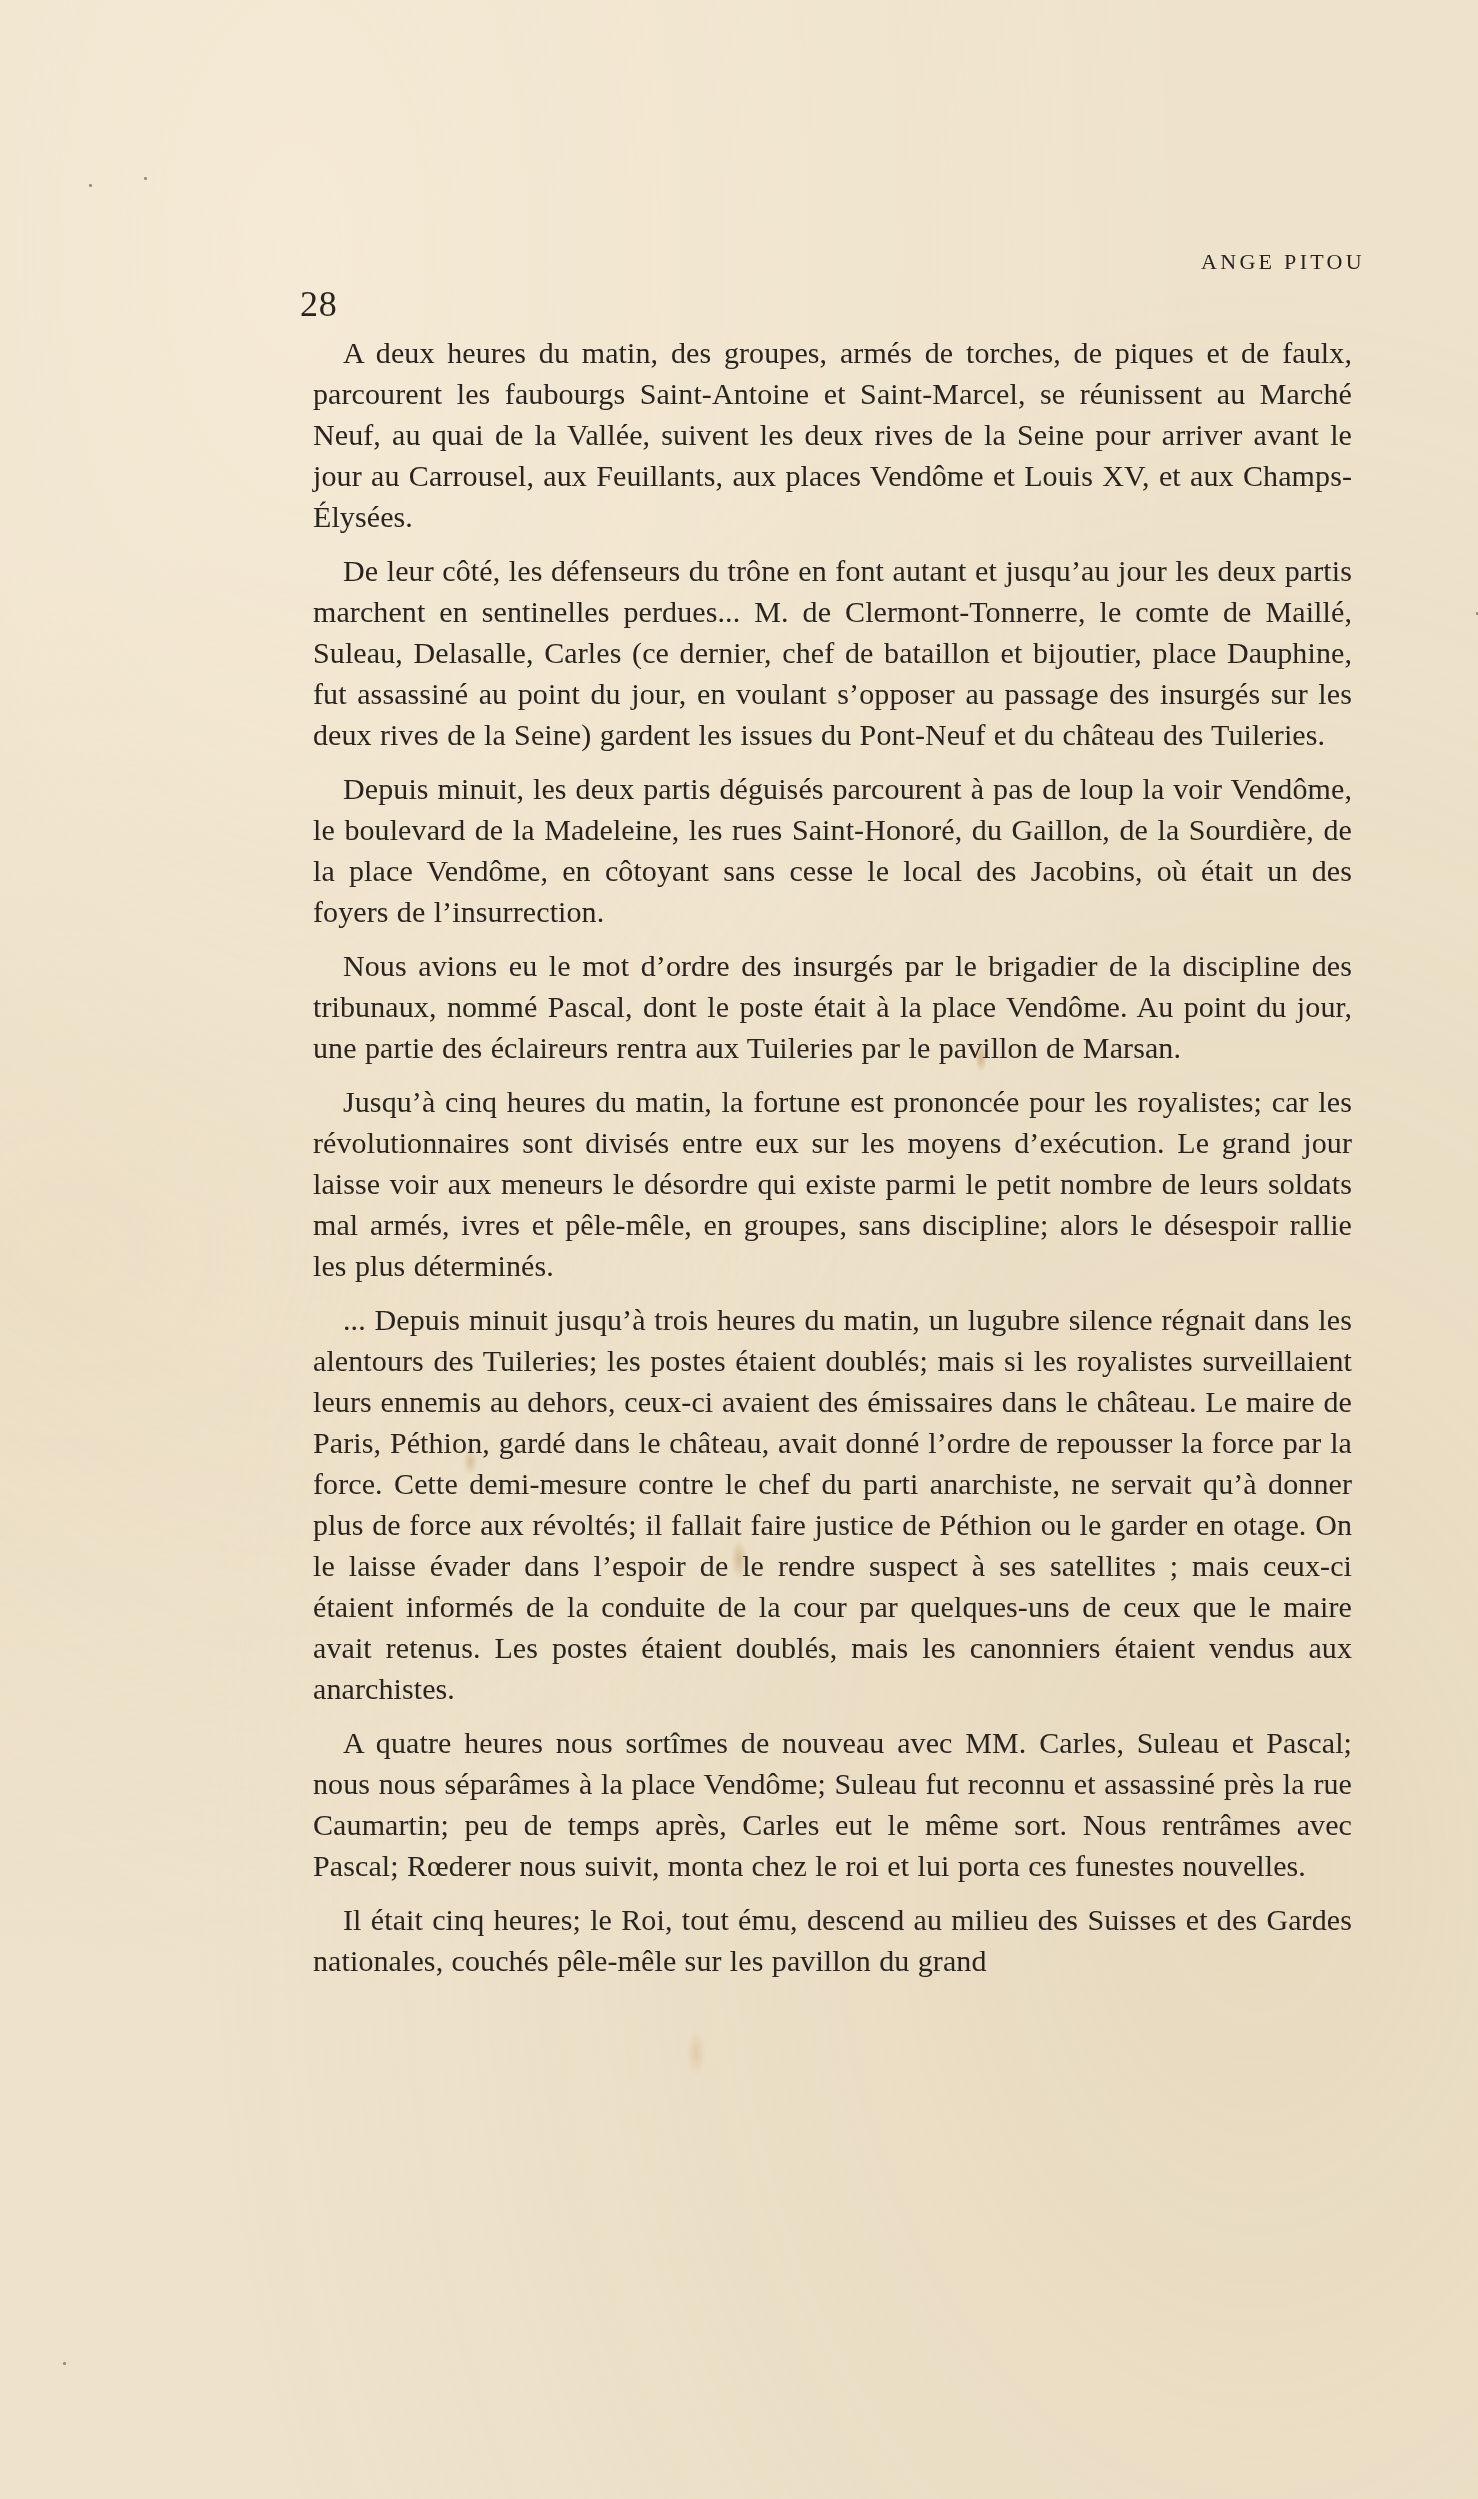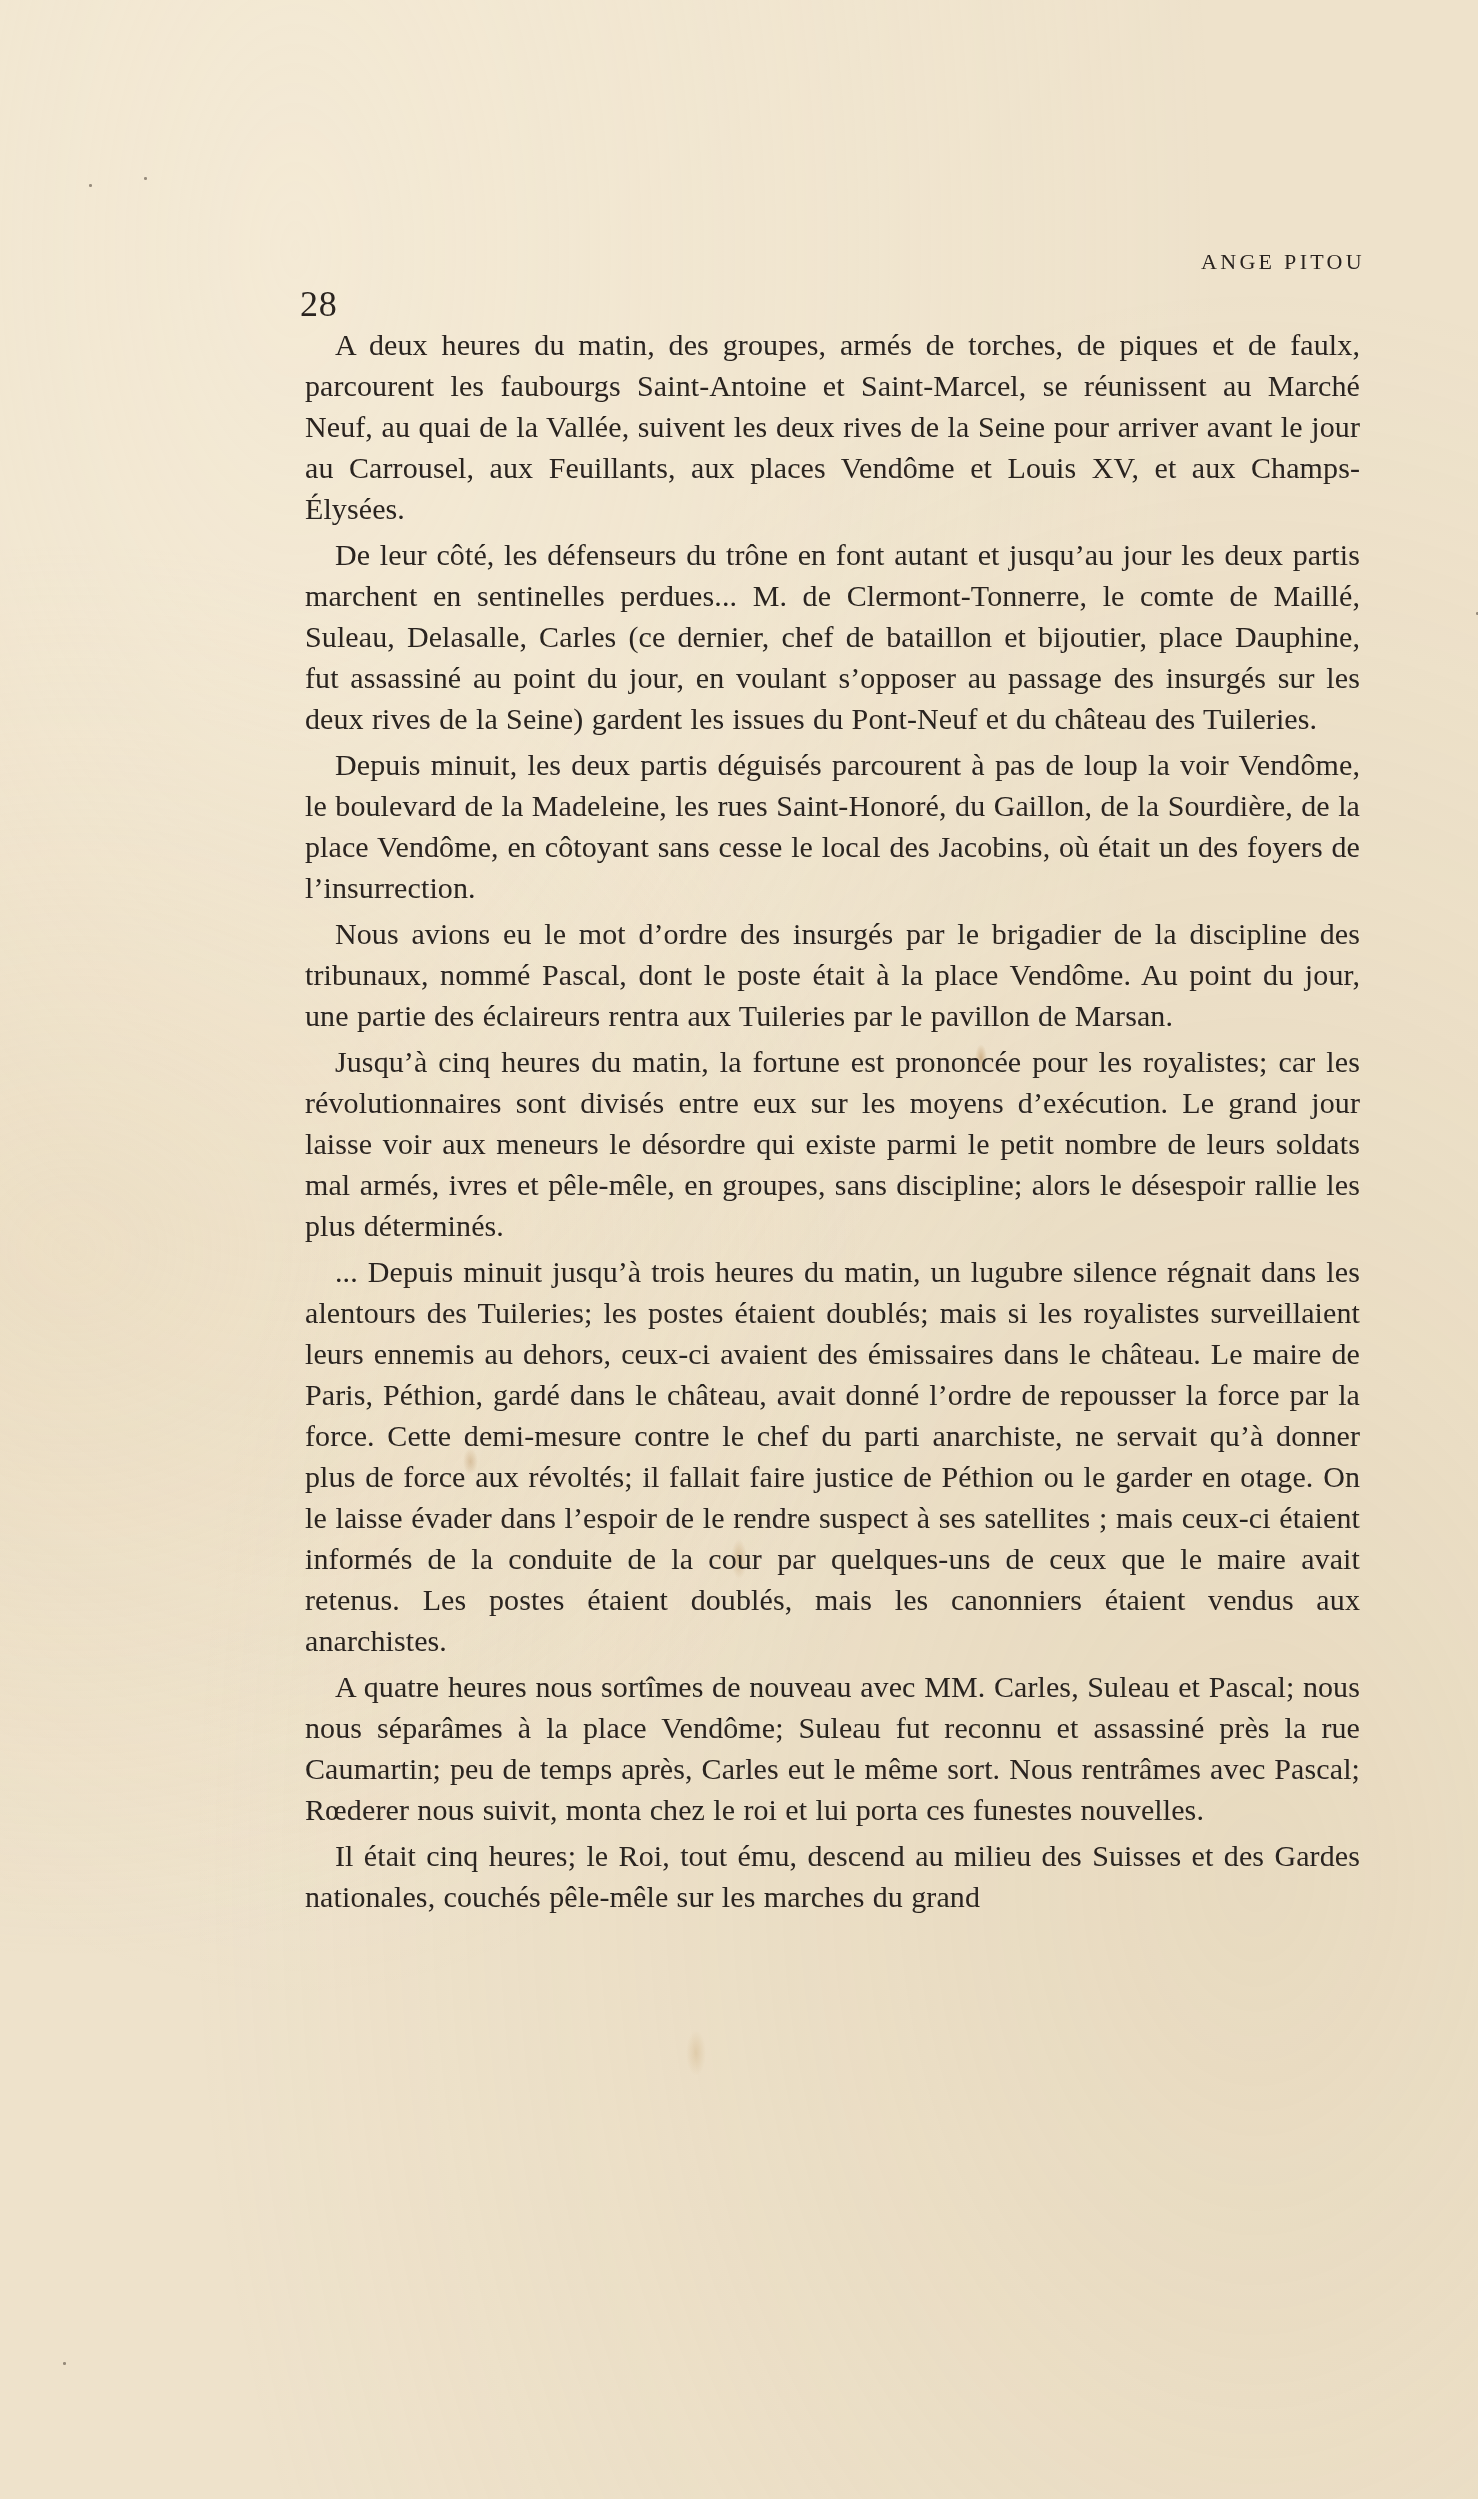--- a/index.html
+++ b/index.html
@@ -53,21 +53,21 @@
       letter-spacing: 3.3px;
       padding-left: 26.5px;
     }
     .text-block {
       position: absolute;
       left: 300px;
       top: 319px;
       width: 1065px;
     }
     .paragraph {
-      margin: 5px;
+      margin: 13px;
       font-size: 30px;
       line-height: 41px;
       text-align: justify;
       text-indent: 30px;
       hyphens: manual;
       letter-spacing: 0.1px;
       word-spacing: 0.7px;
     }
     .stain {
       position: absolute;
@@ -117,17 +117,17 @@
   </div>
 
   <div class="text-block">
     <p class="paragraph">A deux heures du matin, des groupes, armés de torches, de piques et de faulx, parcourent les faubourgs Saint-Antoine et Saint-Marcel, se réunissent au Marché Neuf, au quai de la Vallée, suivent les deux rives de la Seine pour arriver avant le jour au Carrousel, aux Feuil­lants, aux places Vendôme et Louis XV, et aux Champs-Élysées.</p>
     <p class="paragraph">De leur côté, les défenseurs du trône en font autant et jusqu’au jour les deux partis marchent en sentinelles perdues... M. de Cler­mont-Tonnerre, le comte de Maillé, Suleau, Delasalle, Carles (ce dernier, chef de bataillon et bijoutier, place Dauphine, fut assassiné au point du jour, en voulant s’opposer au passage des insurgés sur les deux rives de la Seine) gardent les issues du Pont-Neuf et du châ­teau des Tuileries.</p>
     <p class="paragraph">Depuis minuit, les deux partis déguisés parcourent à pas de loup la voir Vendôme, le boulevard de la Madeleine, les rues Saint-Honoré, du Gaillon, de la Sourdière, de la place Vendôme, en côtoyant sans cesse le local des Jacobins, où était un des foyers de l’insurrection.</p>
     <p class="paragraph">Nous avions eu le mot d’ordre des insurgés par le brigadier de la discipline des tribunaux, nommé Pascal, dont le poste était à la place Vendôme. Au point du jour, une partie des éclaireurs rentra aux Tuileries par le pavillon de Marsan.</p>
     <p class="paragraph">Jusqu’à cinq heures du matin, la fortune est prononcée pour les royalistes; car les révolutionnaires sont divisés entre eux sur les moyens d’exécution. Le grand jour laisse voir aux meneurs le désordre qui existe parmi le petit nombre de leurs soldats mal armés, ivres et pêle-mêle, en groupes, sans discipline; alors le désespoir rallie les plus déterminés.</p>
     <p class="paragraph">... Depuis minuit jusqu’à trois heures du matin, un lugubre silence régnait dans les alentours des Tuileries; les postes étaient doublés; mais si les royalistes surveillaient leurs ennemis au dehors, ceux-ci avaient des émissaires dans le château. Le maire de Paris, Péthion, gardé dans le château, avait donné l’ordre de repousser la force par la force. Cette demi-mesure contre le chef du parti anarchiste, ne servait qu’à donner plus de force aux révoltés; il fallait faire justice de Péthion ou le garder en otage. On le laisse évader dans l’espoir de le rendre suspect à ses satellites ; mais ceux-ci étaient informés de la conduite de la cour par quelques-uns de ceux que le maire avait retenus. Les postes étaient doublés, mais les canonniers étaient ven­dus aux anarchistes.</p>
     <p class="paragraph">A quatre heures nous sortîmes de nouveau avec MM. Carles, Suleau et Pascal; nous nous séparâmes à la place Vendôme; Suleau fut reconnu et assassiné près la rue Caumartin; peu de temps après, Carles eut le même sort. Nous rentrâmes avec Pascal; Rœderer nous suivit, monta chez le roi et lui porta ces funestes nouvelles.</p>
-    <p class="paragraph">Il était cinq heures; le Roi, tout ému, descend au milieu des Suisses et des Gardes nationales, couchés pêle-mêle sur les marches du grand</p>
+    <p class="paragraph">Il était cinq heures; le Roi, tout ému, descend au milieu des Suisses et des Gardes nationales, couchés pêle-mêle sur les pavillon du grand</p>
   </div>
 
 </div>
 
 
 </body></html>

